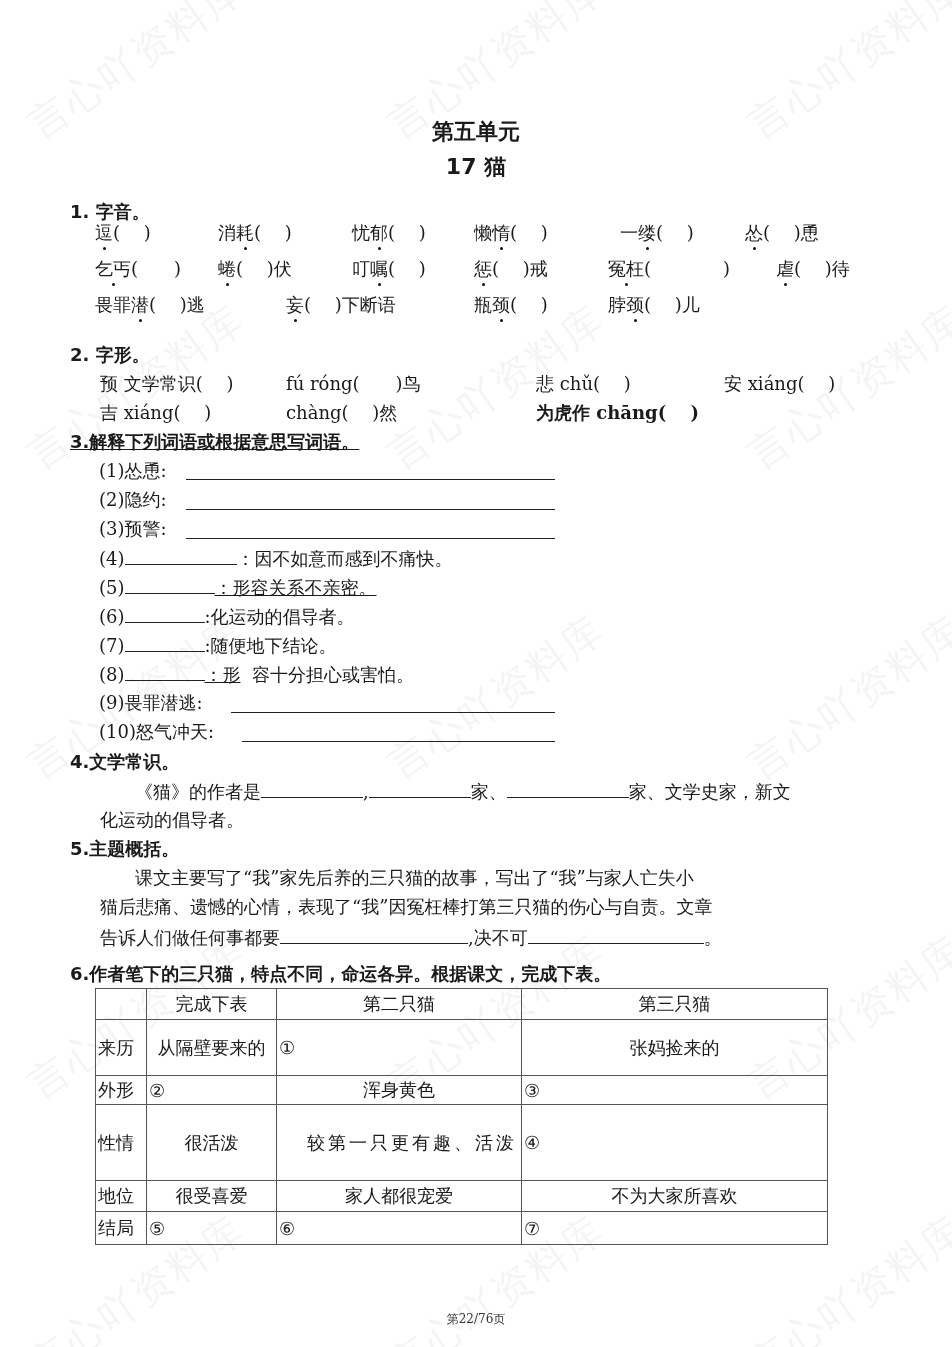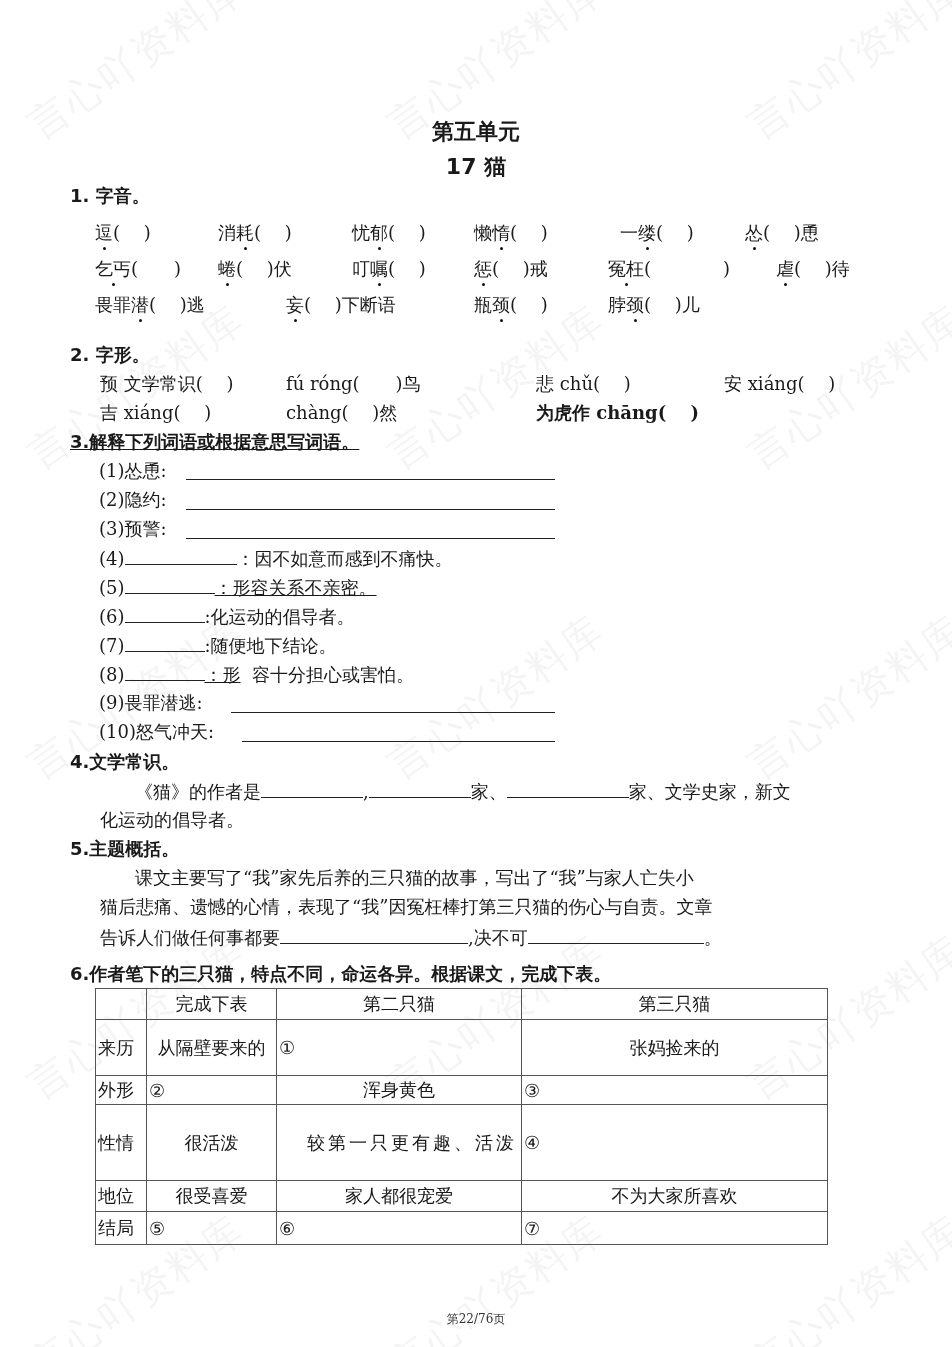--- a/index.html
+++ b/index.html
@@ -39,21 +39,21 @@
 <div class="wm" style="left:10px;top:990px;">言心吖资料库</div>
 <div class="wm" style="left:370px;top:990px;">言心吖资料库</div>
 <div class="wm" style="left:730px;top:990px;">言心吖资料库</div>
 <div class="wm" style="left:10px;top:1270px;">言心吖资料库</div>
 <div class="wm" style="left:370px;top:1270px;">言心吖资料库</div>
 <div class="wm" style="left:730px;top:1270px;">言心吖资料库</div>
 
 <div class="abs title" style="left:0;width:952px;text-align:center;top:117px;">第五单元</div>
 <div class="abs title" style="left:0;width:952px;text-align:center;top:152px;">17 猫</div>
 
-<div class="abs h" style="left:70px;top:184px;">1. 字音。</div>
+<div class="abs h" style="left:70px;top:200px;">1. 字音。</div>
 
 <div class="abs t" style="left:95px;top:221px;"><span></span><span class="dot">逗</span><span>(　 )</span></div>
 <div class="abs t" style="left:218px;top:221px;"><span>消</span><span class="dot">耗</span><span>(　 )</span></div>
 <div class="abs t" style="left:352px;top:221px;"><span>忧</span><span class="dot">郁</span><span>(　 )</span></div>
 <div class="abs t" style="left:474px;top:221px;"><span>懒</span><span class="dot">惰</span><span>(　 )</span></div>
 <div class="abs t" style="left:620px;top:221px;"><span>一</span><span class="dot">缕</span><span>(　 )</span></div>
 <div class="abs t" style="left:745px;top:221px;"><span></span><span class="dot">怂</span><span>(　 )恿</span></div>
 
 <div class="abs t" style="left:95px;top:257px;"><span class="dot">乞丐</span><span>(　　)</span></div>
 <div class="abs t" style="left:218px;top:257px;"><span class="dot">蜷</span><span>(　 )伏</span></div>

